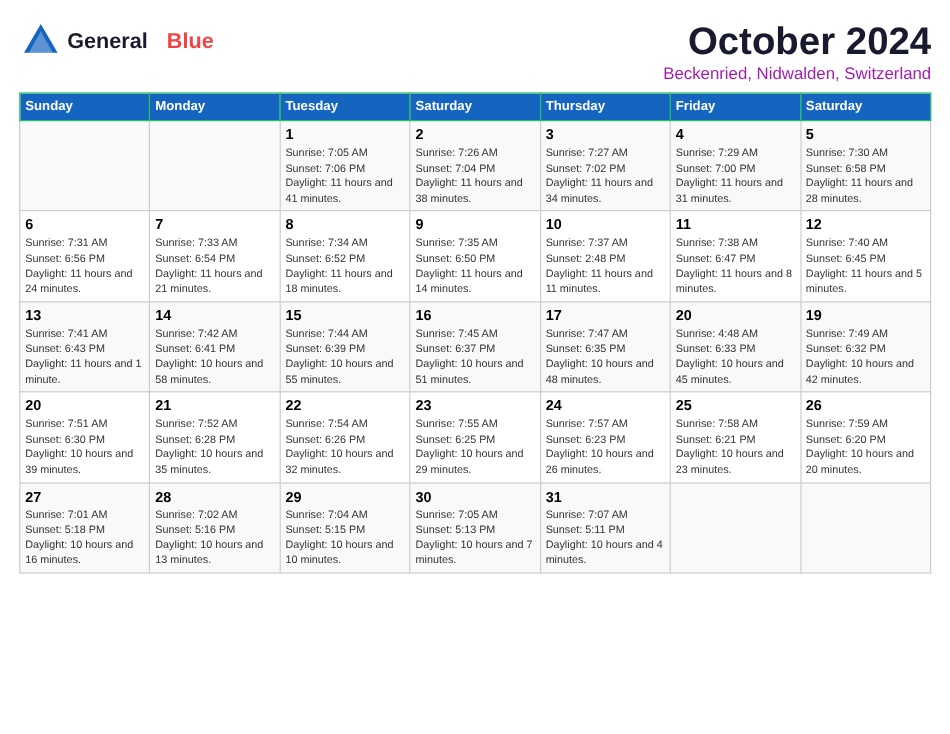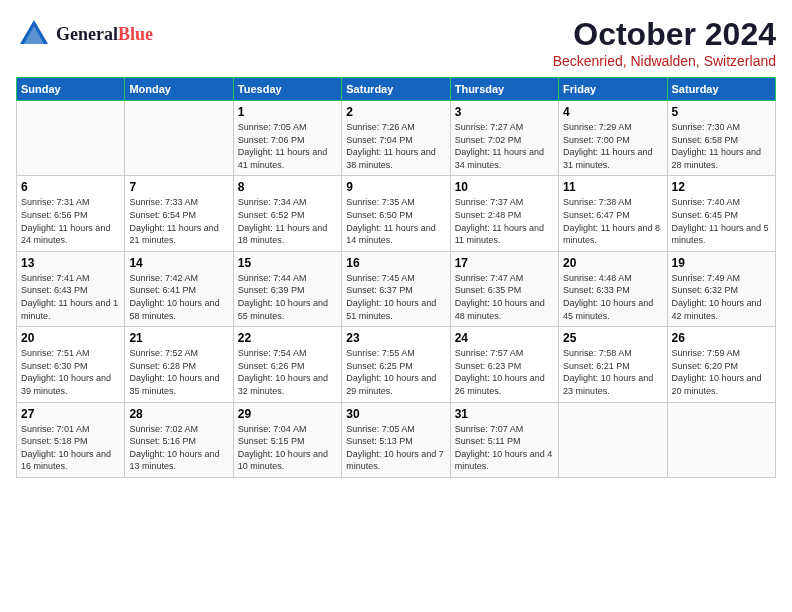--- a/index.html
+++ b/index.html
@@ -25,21 +25,21 @@
       text-align: right;
     }
     .month-title {
       font-size: 32px;
       font-weight: bold;
       color: #1a1a2e;
       text-align: right;
     }
     .location-title {
       font-size: 14px;
-      color: #b91c1c;
+      color: #a21caf;
     }
     table {
       width: 100%;
       border-collapse: collapse;
       font-size: 10px;
     }
     thead tr th {
       background-color: #1565C0;
       color: #fff;
       padding: 5px 4px;
@@ -76,21 +76,21 @@
 </head>
 <body>
 
 <div class="header">
   <div class="logo-wrapper">
     <svg width="36" height="36" viewBox="0 0 36 36">
       <polygon points="18,4 32,28 4,28" fill="#1565C0"></polygon>
       <polygon points="18,10 28,28 8,28" fill="#fff" opacity="0.3"></polygon>
     </svg>
     <div>
-      <div style="display:flex; align-items:baseline; gap:0;font-family:Liberation Serif, serif;">
+      <div style="display:flex; align-items:baseline; gap:16px;">
         <span style="font-size:18px;font-weight:bold;color:#1a1a2e;">General</span>
         <span style="font-size:18px;font-weight:bold;color:#ef4444;">Blue</span>
       </div>
     </div>
   </div>
   <div class="title-block">
     <div class="month-title">October 2024</div>
     <div class="location-title">Beckenried, Nidwalden, Switzerland</div>
   </div>
 </div>

